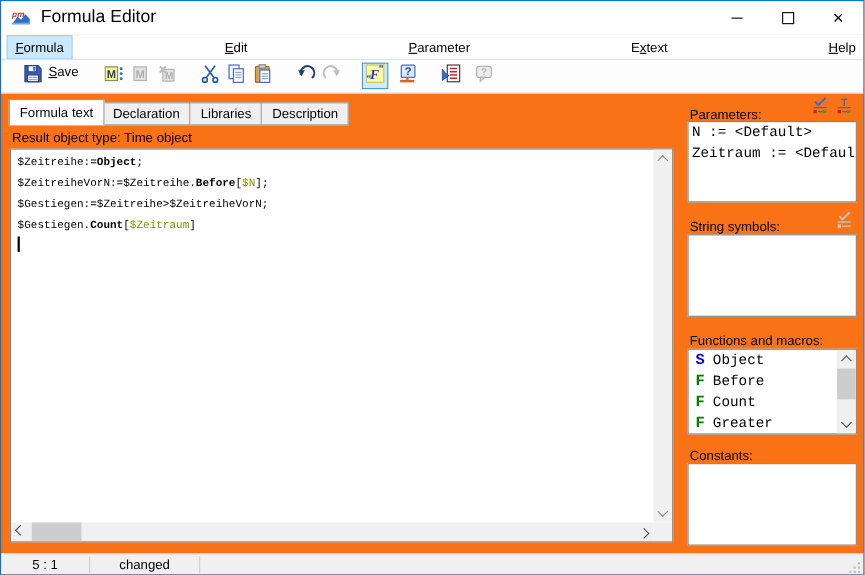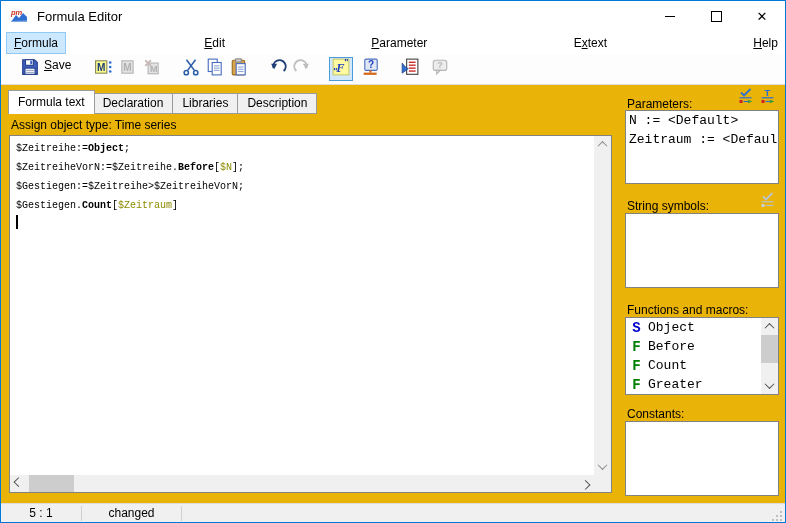--- a/index.html
+++ b/index.html
@@ -1,22 +1,22 @@
 <!DOCTYPE html>
 <html><head>
 <meta charset="utf-8">
 <style>
   html,body{margin:0;padding:0;background:#e8e8e8;}
-  .window{position:relative;width:784px;height:521px;border:1px solid #0078d7;background:#eab308;
+  .window{position:relative;width:784px;height:521px;border:1px solid #0078d7;background:#f97316;
     font-family:"Liberation Sans",sans-serif;font-size:12px;color:#000;overflow:hidden;}
 
   
   .titlebar{position:absolute;left:0;top:0;width:100%;height:30px;background:#fff;display:flex;align-items:center;}
   .win-icon{margin-left:9px;width:18px;height:16px;flex:none;}
-  .title{margin-left:9px;font-size:13px;}
+  .title{margin-left:9px;font-size:16px;}
   .winbtns{margin-left:auto;display:flex;height:100%;}
   .winbtn{width:46px;height:100%;display:flex;align-items:center;justify-content:center;}
   .glyph-min{width:10px;height:1px;background:#000;}
   .glyph-max{width:9px;height:9px;border:1px solid #000;}
   .glyph-close{font-size:13px;line-height:13px;color:#000;}
 
   
   .menubar{position:absolute;left:0;top:30px;width:100%;height:23px;background:#fff;display:flex;align-items:center;padding-left:6px;box-sizing:border-box;justify-content:space-between;}
   .menu-item{padding:3px 7px;}
   .menu-item.active{background:#cce8ff;outline:1px solid #90c8f6;}
@@ -258,21 +258,21 @@
     </div>
   </div>
 
   <div class="tabrow">
       <div class="tab active">Formula text</div>
       <div class="tab">Declaration</div>
       <div class="tab">Libraries</div>
       <div class="tab">Description</div>
     </div>
 
-  <div class="result-label">Assign object type: Time series</div>
+  <div class="result-label">Result object type: Time object</div>
 
   <div class="editor">
     <div class="code"><div class="code-line"><span class="seg-n">$Zeitreihe:=</span><span class="seg-b">Object</span><span class="seg-n">;</span></div><div class="code-line"><span class="seg-n">$ZeitreiheVorN:=$Zeitreihe.</span><span class="seg-b">Before</span><span class="seg-n">[</span><span class="seg-p">$N</span><span class="seg-n">];</span></div><div class="code-line"><span class="seg-n">$Gestiegen:=$Zeitreihe&gt;$ZeitreiheVorN;</span></div><div class="code-line"><span class="seg-n">$Gestiegen.</span><span class="seg-b">Count</span><span class="seg-n">[</span><span class="seg-p">$Zeitraum</span><span class="seg-n">]</span></div><div class="code-line"><span class="caret"></span></div></div>
     <div class="vscroll">
       <div class="sbtn" style="top:0;left:0;">
           <span class="chev chev-up"></span>
         </div>
       <div class="sbtn" style="bottom:0;left:0;">
           <span class="chev chev-down"></span>
         </div>

